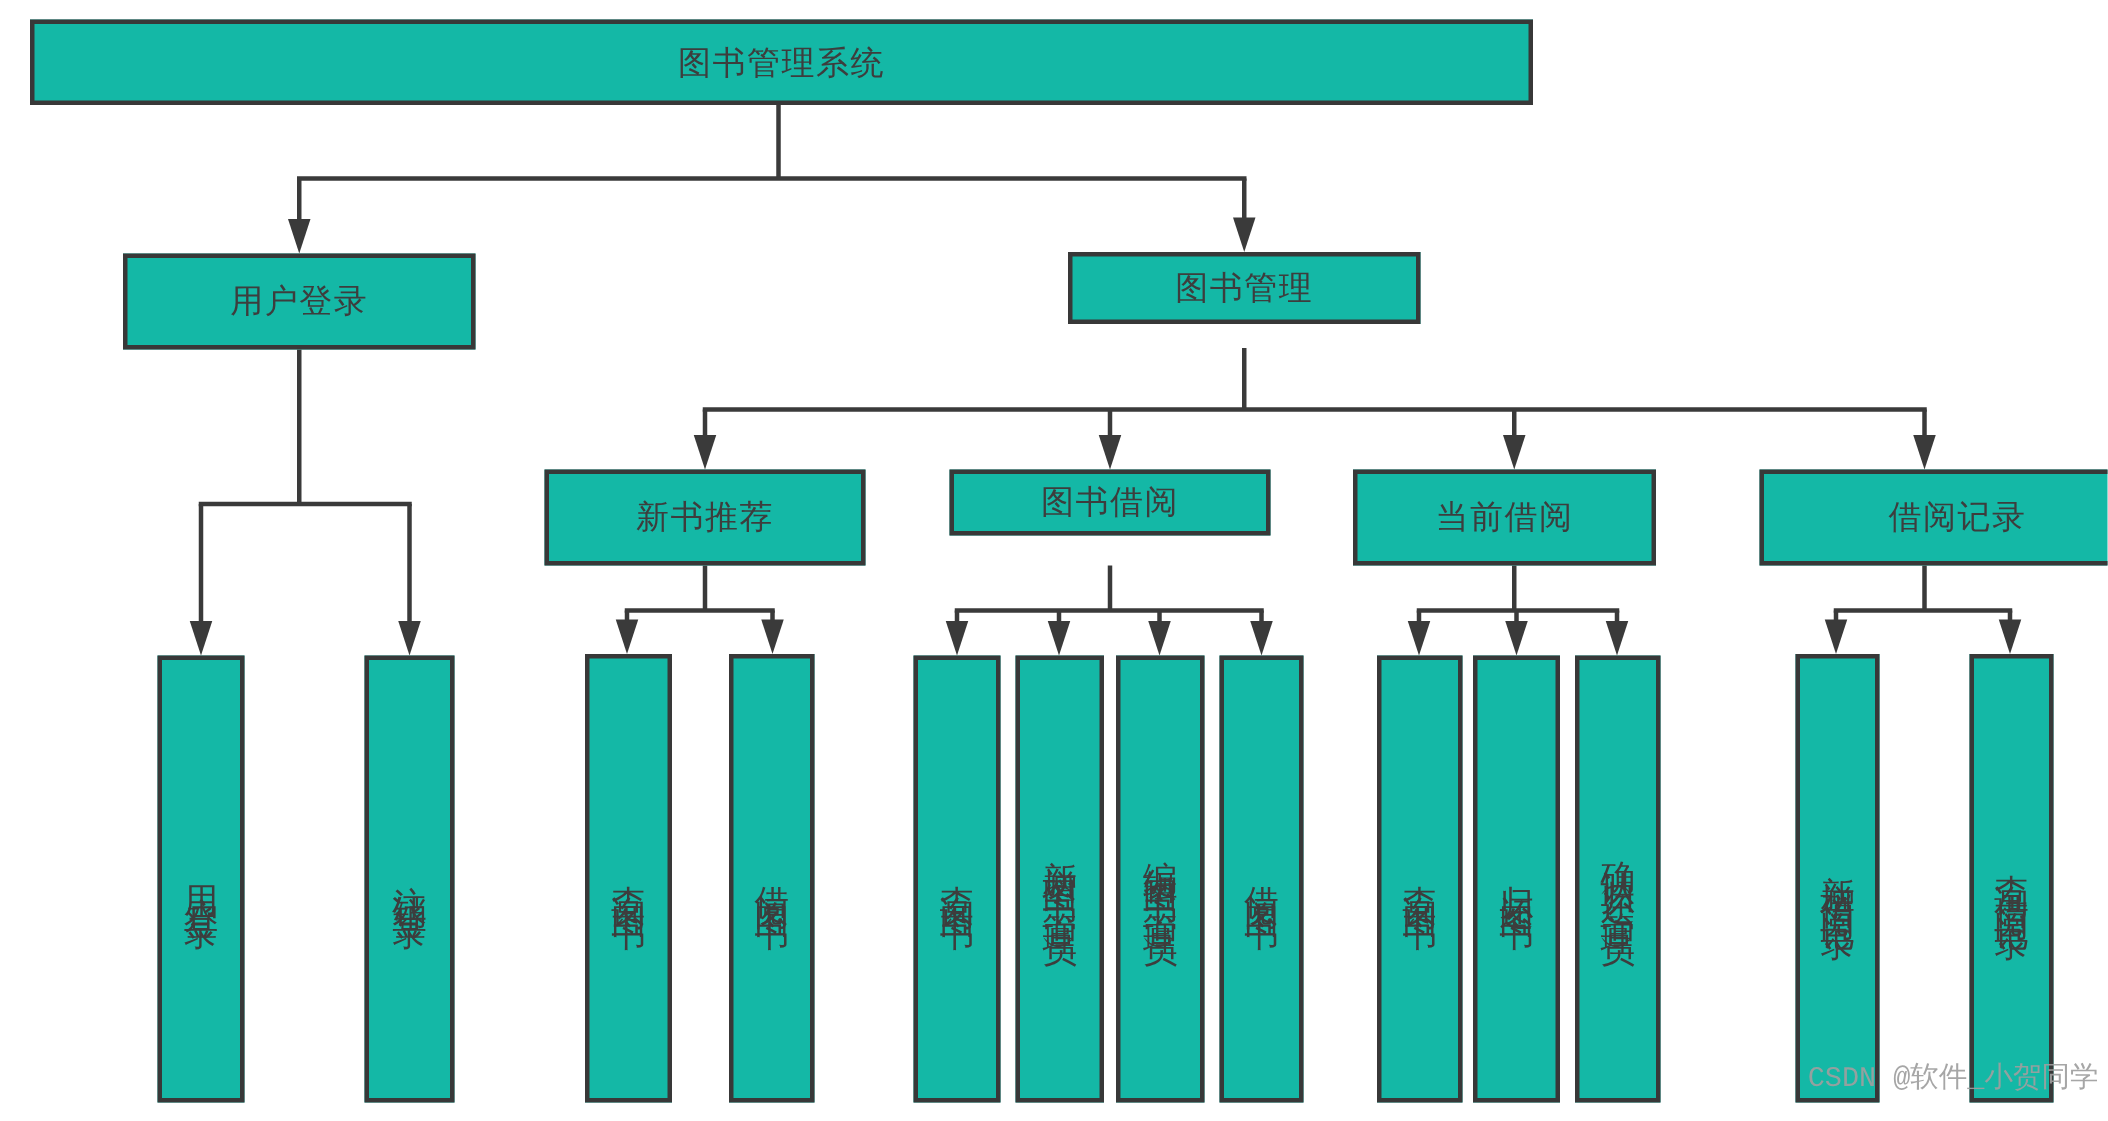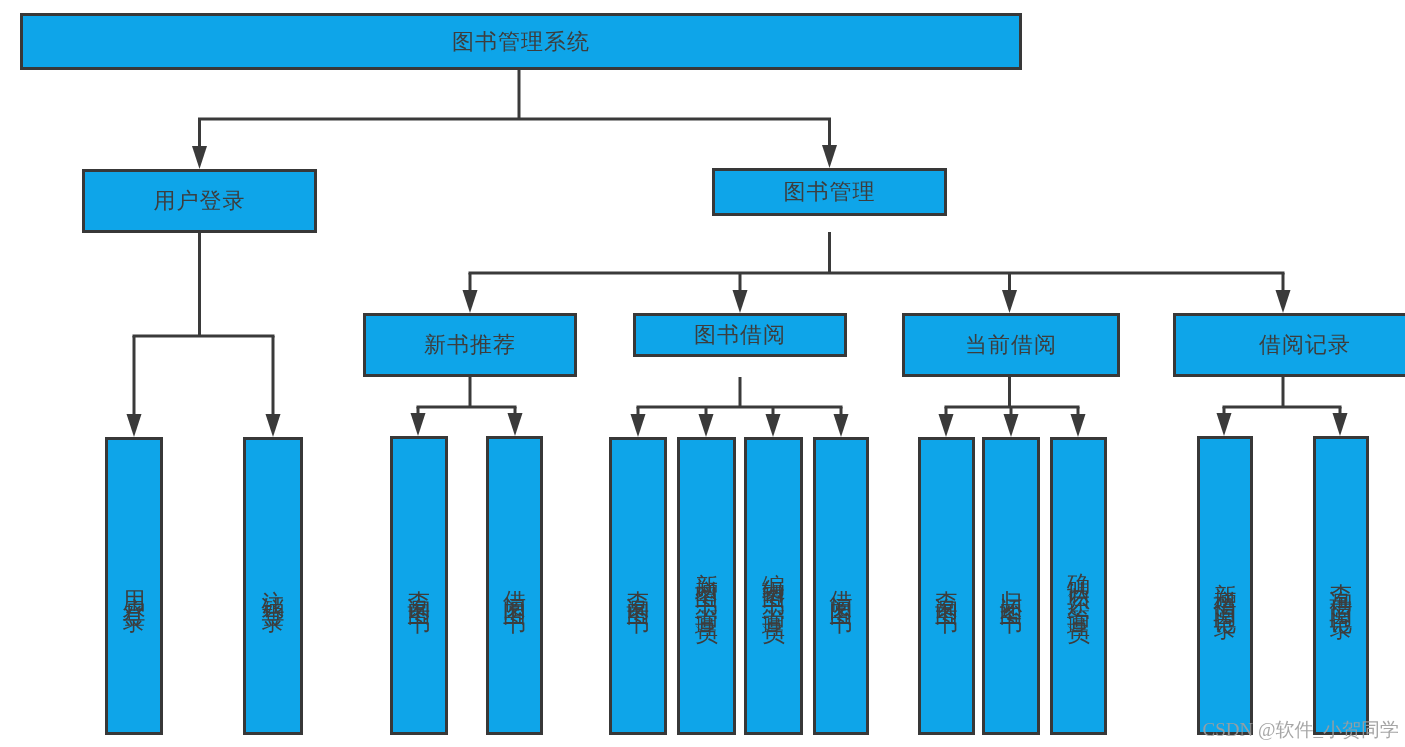--- a/index.html
+++ b/index.html
@@ -9,21 +9,21 @@
     background: #ffffff;
     font-family: "Liberation Serif", serif;
     overflow: hidden;
   }
   #stage { position: absolute; inset: 0; width: 1405px; height: 747px; }
   svg.connectors { position: absolute; left: 0; top: 0; width: 1405px; height: 747px; }
   .box {
     position: absolute;
     box-sizing: border-box;
     border: 3px solid #383838;
-    background: #0ea5e9;
+    background: #14b8a6;
     display: flex;
     align-items: center;
     justify-content: center;
     color: #3d3d3d;
   }
   .h-box span {
     font-size: 22px;
     letter-spacing: 1px;
     white-space: nowrap;
   }
@@ -31,22 +31,22 @@
     writing-mode: vertical-rl;
     text-orientation: mixed;
     font-size: 23px;
     letter-spacing: 7px;
     line-height: 1;
     white-space: nowrap;
   }
   .watermark {
     position: absolute;
     right: 6px;
-    bottom: 4px;
-    font-family: Liberation Serif, serif;
+    bottom: 16px;
+    font-family: Liberation Mono, monospace;
     font-size: 19px;
     color: rgba(158, 158, 158, 0.92);
     white-space: nowrap;
   }
 </style>
 </head>
 <body>
 
 <div id="stage">
 
@@ -136,21 +136,21 @@
   <div class="box h-box" style="left:712px; top:168px; width:235px; height:48px;">
     <span>图书管理</span>
   </div>
 
   <div class="box h-box" style="left:363px; top:313px; width:214px; height:64px;">
     <span>新书推荐</span>
   </div>
   <div class="box h-box" style="left:633px; top:313px; width:214px; height:44px;">
     <span>图书借阅</span>
   </div>
-  <div class="box h-box" style="left:902px; top:313px; width:218px; height:64px;">
+  <div class="box h-box" style="left:902px; top:313px; width:202px; height:64px;">
     <span>当前借阅</span>
   </div>
   <div class="box h-box" style="left:1173px; top:313px; width:264px; height:64px;">
     <span>借阅记录</span>
   </div>
 
   <div class="box v-box" style="left:105px; top:437px; width:58px; height:298px;">
     <span>用户登录</span>
   </div>
   <div class="box v-box" style="left:243px; top:437px; width:60px; height:298px;">

